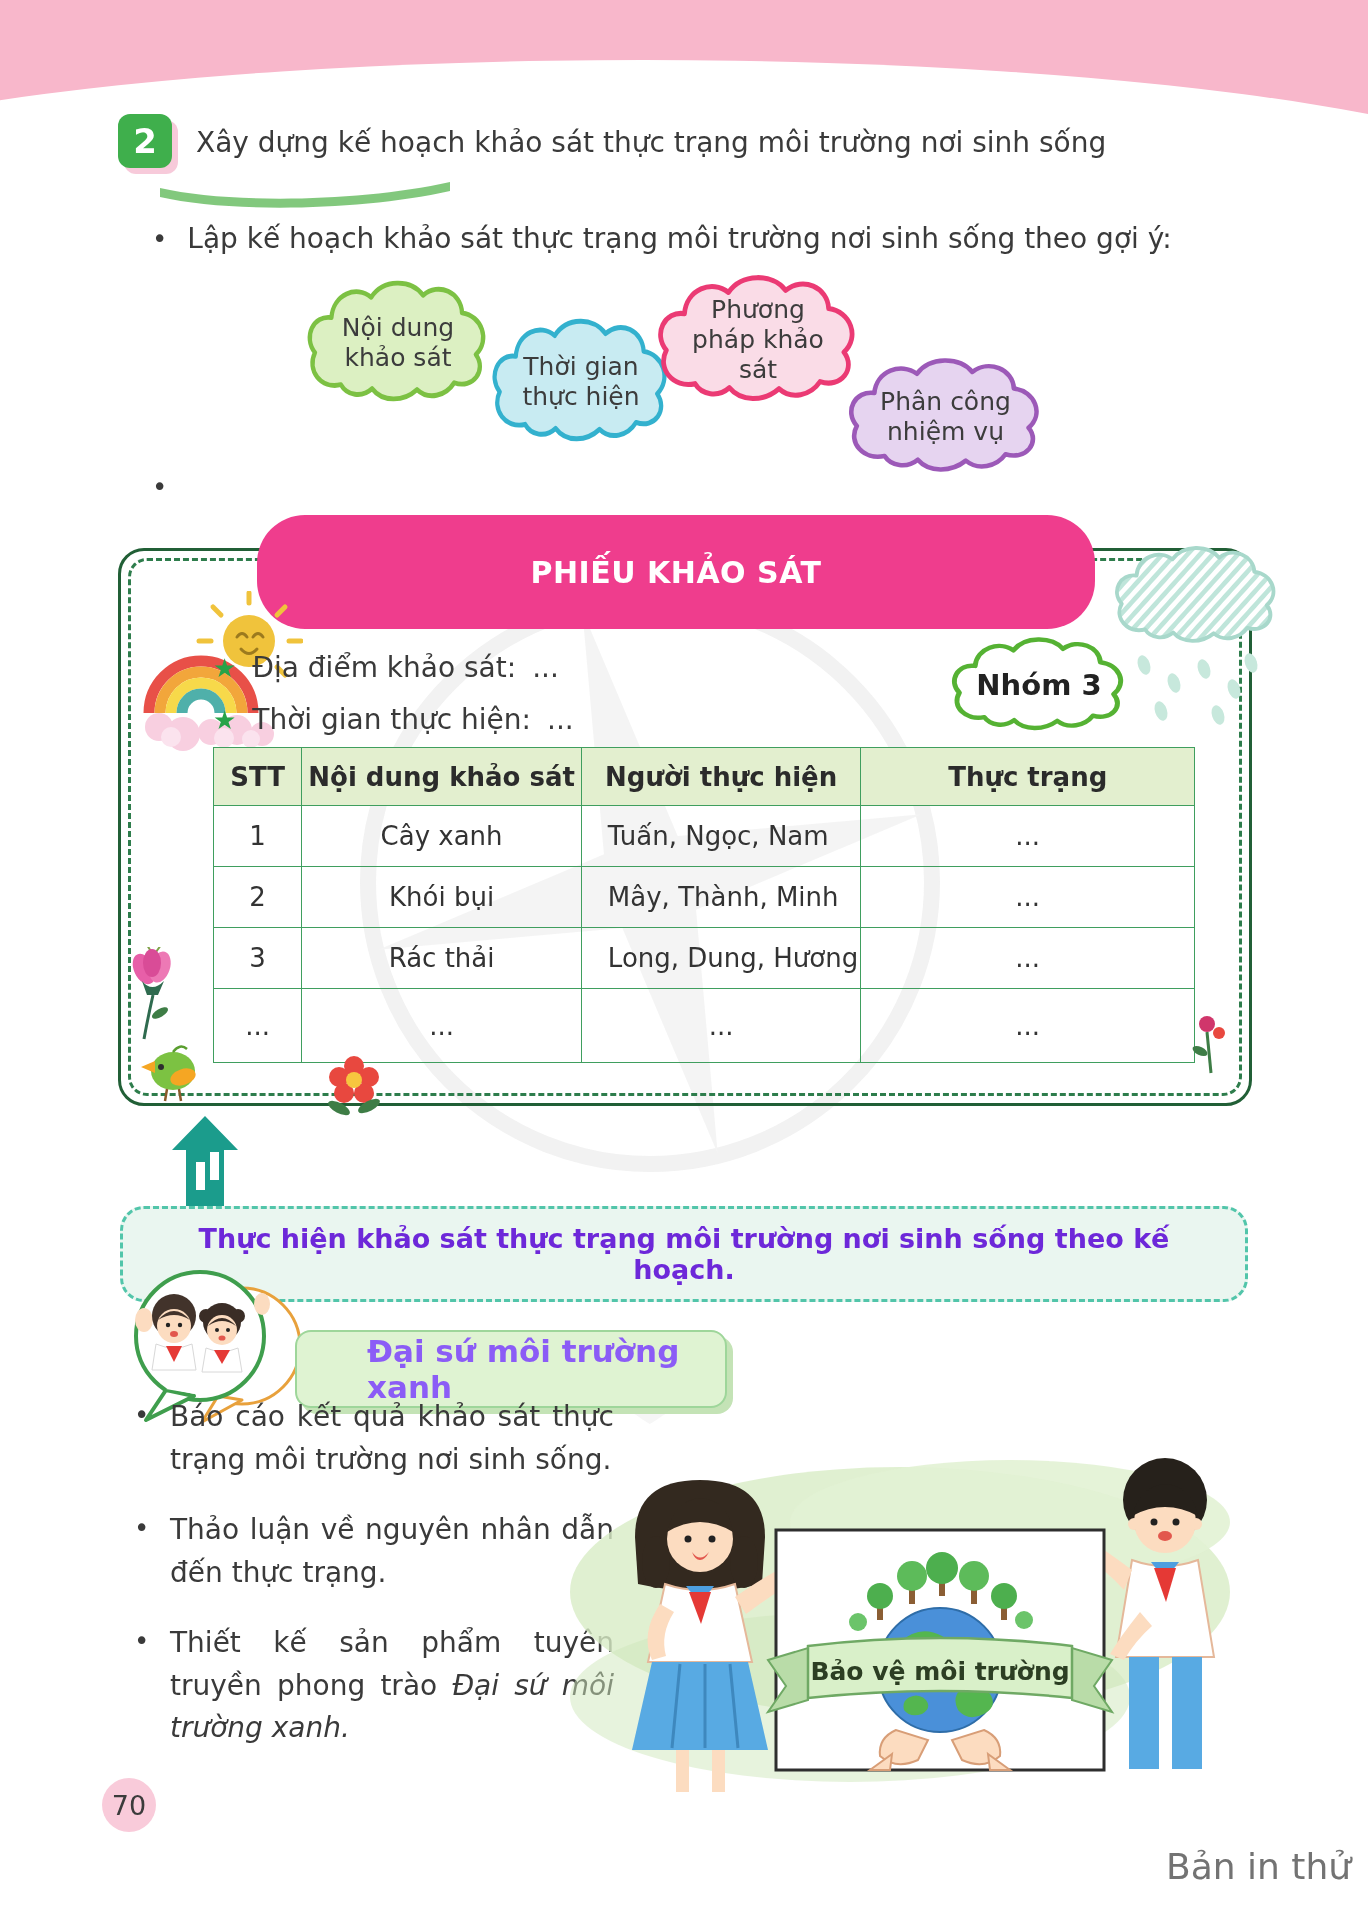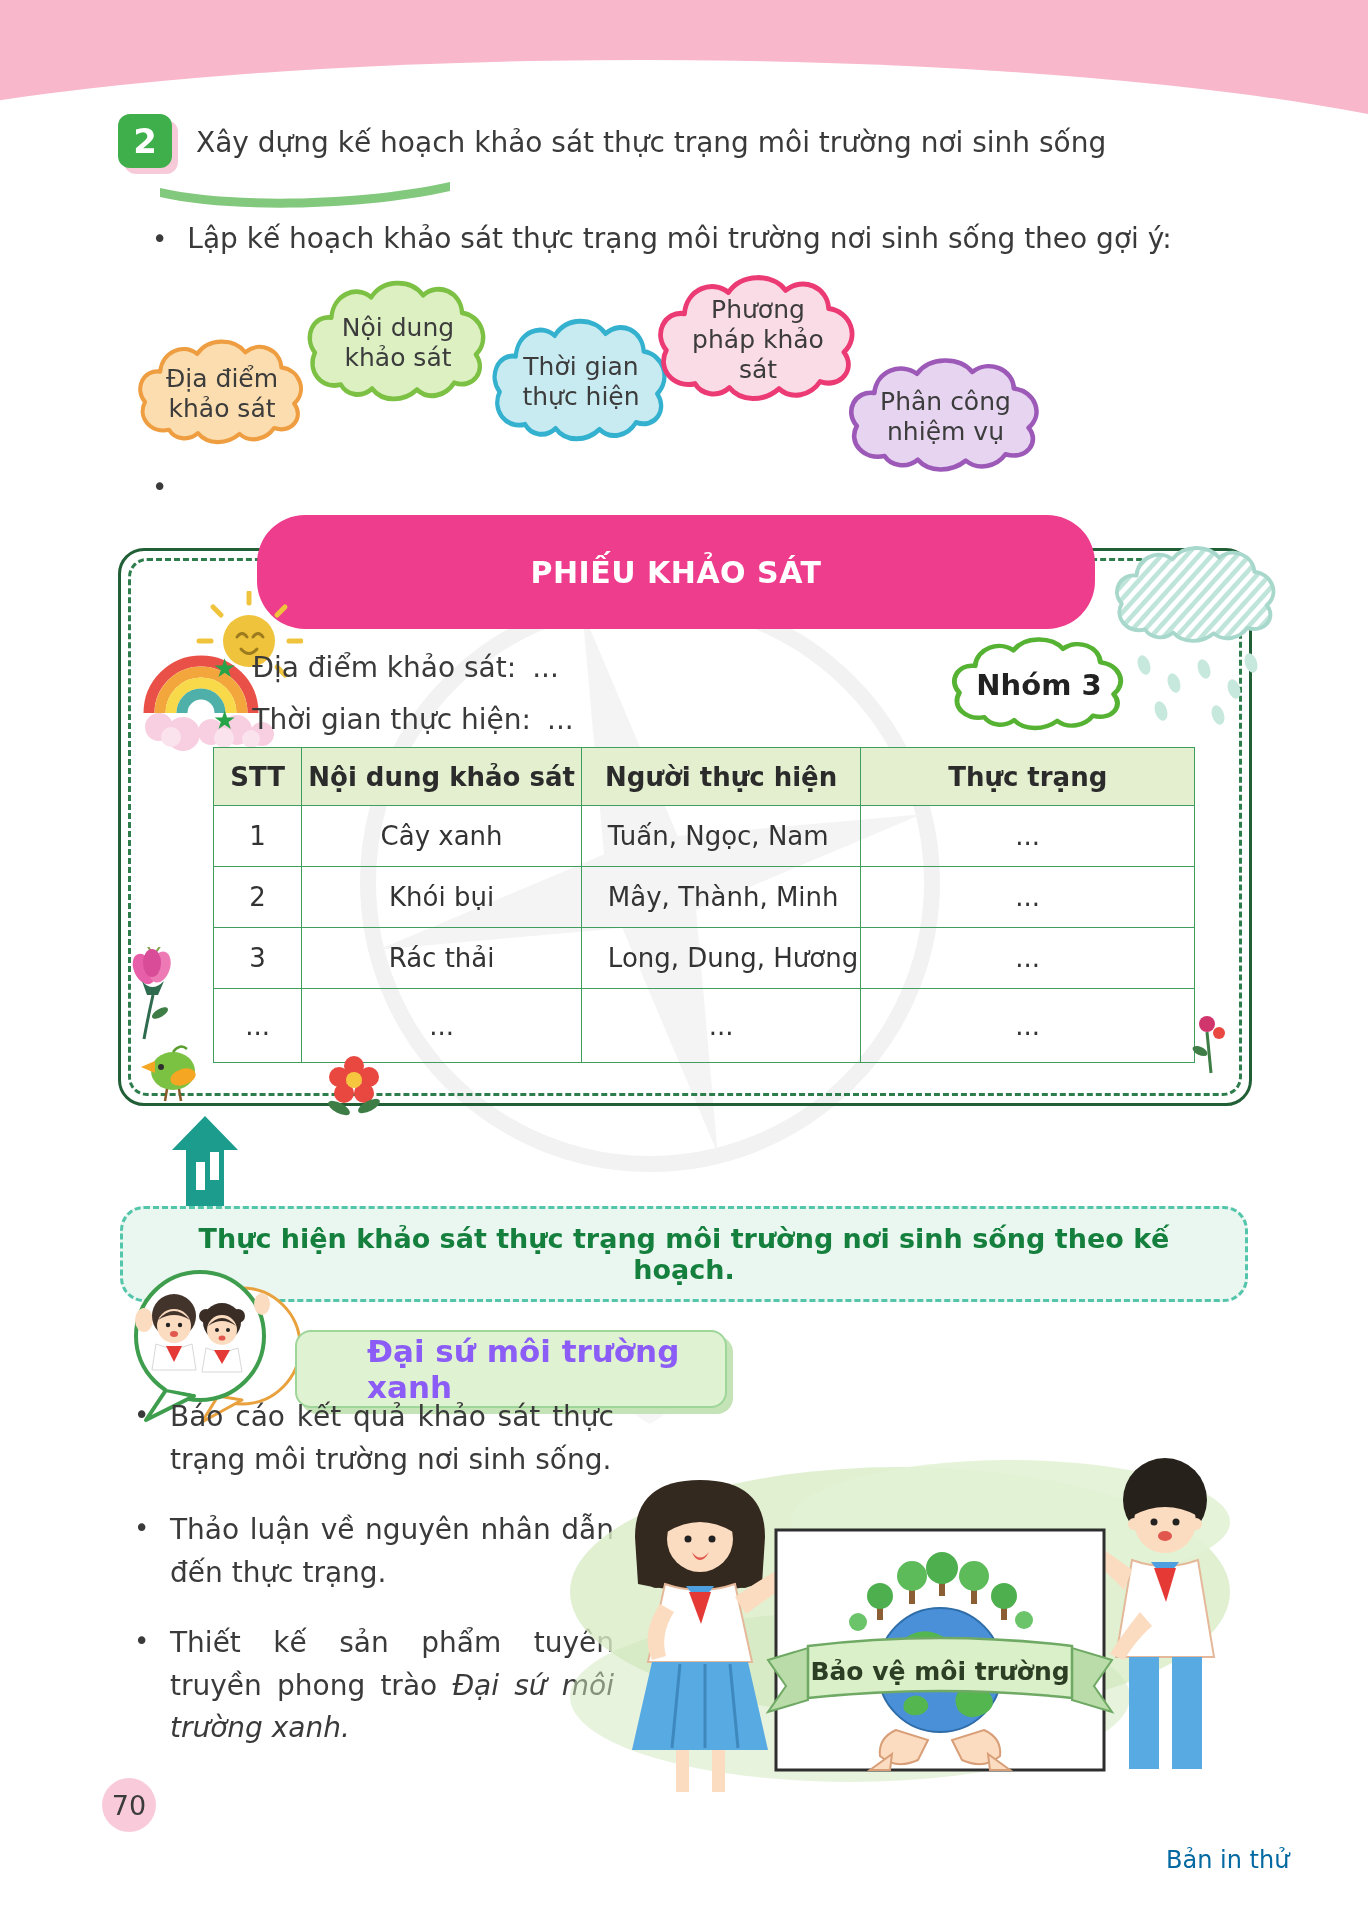--- a/index.html
+++ b/index.html
@@ -48,33 +48,33 @@
     background:transparent}
   table.survey th,table.survey td{border:1.6px solid #3F9E5E;text-align:center;font-size:26px;color:#333}
   table.survey th{height:58px;background:#E3EFCF;font-weight:bold;color:#2b2b2b}
   table.survey td{height:61px;background:transparent}
   table.survey tr.dots td{height:74px}
   table.survey td.names{text-align:left;padding-left:26px}
 
   
   .banner{left:120px;top:1206px;width:1128px;height:96px;background:#EAF6F0;border:3px dashed #52C5AA;
     border-radius:24px;display:flex;align-items:center;justify-content:center;
-    font-size:27px;font-weight:bold;color:#15803d;padding:0 46px;text-align:center}
+    font-size:27px;font-weight:bold;color:#6d28d9;padding:0 46px;text-align:center}
 
   
   .sec-box{left:295px;top:1330px;width:432px;height:78px;background:#DFF3D2;border:2px solid #9ED69A;
     border-radius:16px;box-shadow:6px 6px 0 #C4E3B6;display:flex;align-items:center;justify-content:center;
     padding-left:70px;font-size:31px;font-weight:bold;color:#8b5cf6}
   .bullets{left:128px;top:1396px;width:486px;display:flex;flex-direction:column;gap:28px}
   .bullets .bl{position:relative;padding-left:42px;font-size:28px;line-height:1.52;color:#3a3a3a;text-align:justify}
   .bullets .bl::before{content:"•";position:absolute;left:6px;top:0;font-size:26px}
 
   .pagenum{left:102px;top:1778px;width:54px;height:54px;border-radius:50%;background:#F9CBDA;
     display:flex;align-items:center;justify-content:center;font-size:27px;color:#3b3b3b}
-  .draftnote{left:1166px;top:1846px;font-size:24px;color:#0369a1}
+  .draftnote{left:1166px;top:1846px;font-size:36px;color:#737373}
 </style>
 </head>
 <body>
 
 <div class="page">
 
   <svg class="watermark" style="left:330px;top:552px;width:640px;height:920px" viewBox="0 0 640 920">
     <g opacity="0.55">
       <circle cx="320" cy="330" r="282" fill="none" stroke="#E7E7E7" stroke-width="16"></circle>
       <g transform="rotate(-14 320 330)">
@@ -93,26 +93,20 @@
   <svg class="abs swoosh" viewBox="0 0 290 30">
     <path d="M0,8 C70,24 200,22 290,2 L290,11 C200,31 70,33 0,17 Z" fill="#6CBE66" opacity="0.85"></path>
   </svg>
   <div class="abs sec-title">Xây dựng kế hoạch khảo sát thực trạng môi trường nơi sinh sống</div>
 
   <div class="abs tbullet" style="left:152px;top:222px;width:1080px">
     <span class="dot">•</span>
     <span>Lập kế hoạch khảo sát thực trạng môi trường nơi sinh sống theo gợi ý:</span>
   </div>
 
-  <div class="cloud" style="left:133px;top:332px;width:178px;height:118px">
-    <svg viewBox="0 0 222 140" preserveAspectRatio="none">
-        <path class="cp" stroke-width="5" stroke-linejoin="round" d="M45,116 C22,121 5,101 15,83 C1,67 13,44 34,47 C36,23 63,13 80,26 C94,7 126,7 140,24 C158,10 184,21 185,42 C208,45 218,70 201,85 C214,101 198,121 176,114 C166,128 146,132 133,121 C117,134 93,134 81,120 C69,130 52,127 45,116 Z" fill="#FBDDAF" stroke="#EE9D40"></path>
-      </svg>
-    <span class="cloud-label">Địa điểm khảo sát</span>
-  </div>
   <div class="cloud" style="left:302px;top:272px;width:192px;height:136px">
     <svg viewBox="0 0 222 140" preserveAspectRatio="none">
         <path class="cp" stroke-width="5" stroke-linejoin="round" d="M45,116 C22,121 5,101 15,83 C1,67 13,44 34,47 C36,23 63,13 80,26 C94,7 126,7 140,24 C158,10 184,21 185,42 C208,45 218,70 201,85 C214,101 198,121 176,114 C166,128 146,132 133,121 C117,134 93,134 81,120 C69,130 52,127 45,116 Z" fill="#DCF0C2" stroke="#7CC143"></path>
       </svg>
     <span class="cloud-label">Nội dung khảo sát</span>
   </div>
   <div class="cloud" style="left:487px;top:310px;width:188px;height:138px">
     <svg viewBox="0 0 222 140" preserveAspectRatio="none">
         <path class="cp" stroke-width="5" stroke-linejoin="round" d="M45,116 C22,121 5,101 15,83 C1,67 13,44 34,47 C36,23 63,13 80,26 C94,7 126,7 140,24 C158,10 184,21 185,42 C208,45 218,70 201,85 C214,101 198,121 176,114 C166,128 146,132 133,121 C117,134 93,134 81,120 C69,130 52,127 45,116 Z" fill="#C8EBF2" stroke="#33B1CE"></path>
       </svg>

